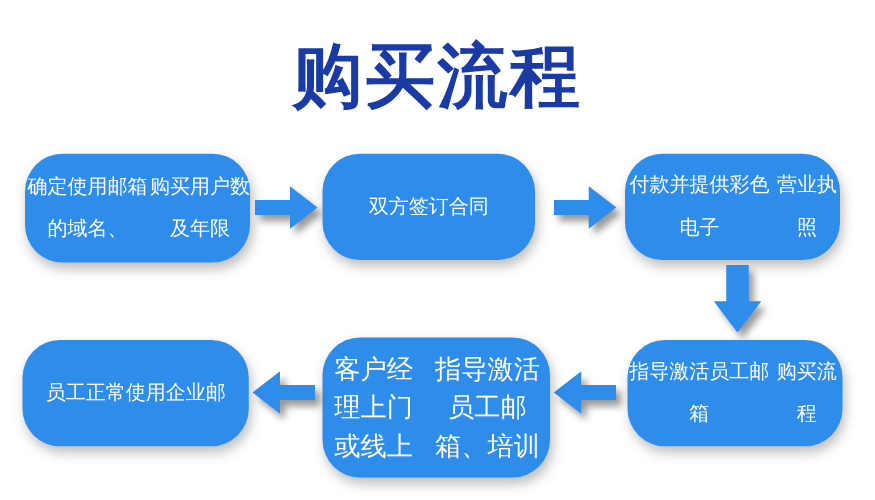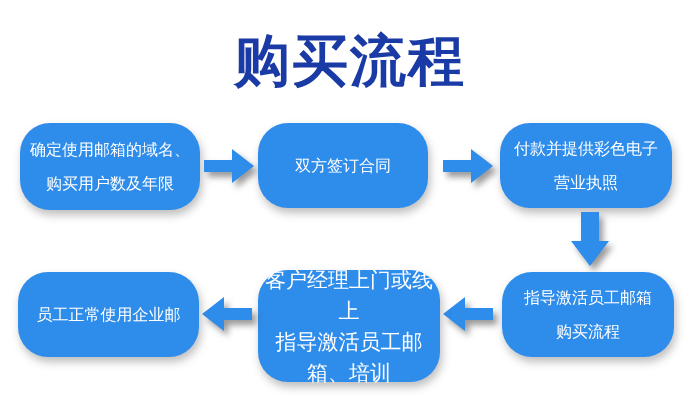--- a/index.html
+++ b/index.html
@@ -30,21 +30,21 @@
     font-weight: bold;
     letter-spacing: 2px;
     color: var(--title-color);
   }
   .box {
     position: absolute;
     background: var(--box-color);
     border-radius: 30px;
     color: var(--box-text-color);
     display: flex;
-    flex-direction: column;
+    flex-direction: row;
     justify-content: center;
     align-items: center;
     text-align: center;
     font-size: 16px;
     line-height: 34px;
     box-shadow: 2px 5px 9px rgba(110, 110, 110, 0.45);
   }
   .box1 { left: 20px;  top: 123px; width: 180px; height: 87px; }
   .box2 { left: 258px; top: 123px; width: 170px; height: 85px; }
   .box3 { left: 500px; top: 123px; width: 172px; height: 85px; }

